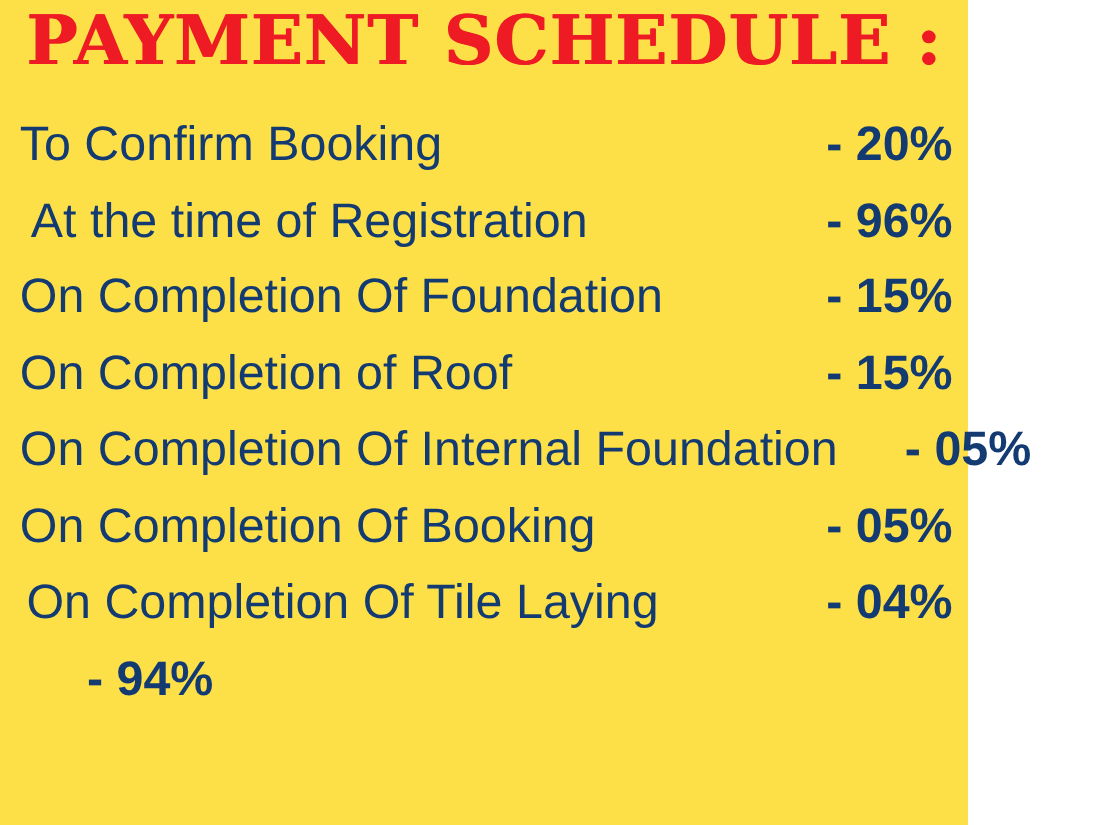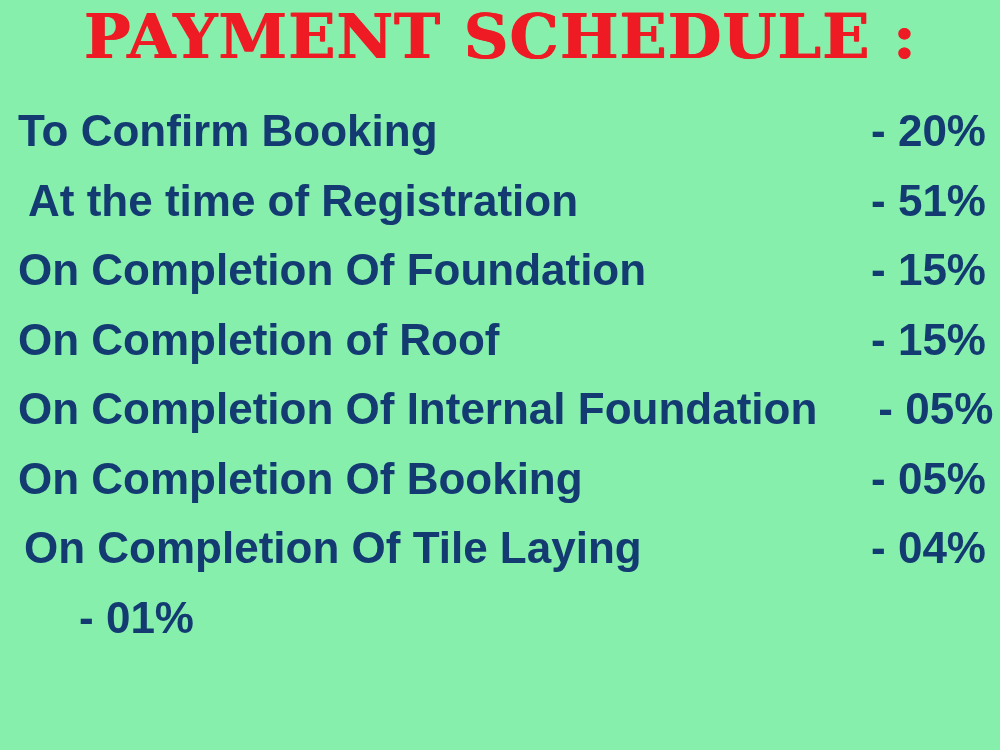--- a/index.html
+++ b/index.html
@@ -8,23 +8,23 @@
   }
   body {
     width: 1000px;
     height: 750px;
     background: #ffffff;
     font-family: "Liberation Sans", sans-serif;
     overflow: hidden;
   }
   .page {
     position: relative;
-    width: 1000px;
+    width: 880px;
     height: 750px;
-    background: #86efac;
+    background: #fde047;
     box-sizing: border-box;
   }
   .title {
     text-align: center;
     color: #ee1b24;
     font-family: "DejaVu Serif", serif;
     font-weight: bold;
     font-size: 62px;
     letter-spacing: 1px;
     line-height: 1;
@@ -43,21 +43,20 @@
     justify-content: space-between;
     color: #133b72;
     font-family: "Liberation Sans", sans-serif;
     font-size: 44px;
     line-height: 1.58;
     white-space: nowrap;
   }
   .row .stage {
     flex: 0 1 auto;
     text-align: left;
-    font-weight: bold;
   }
   .row .pct {
     flex: 0 0 auto;
     text-align: right;
     min-width: 170px;
     padding-left: 6px;
     font-weight: bold;
   }
   
   .row.indent-1 .stage { padding-left: 10px; text-align: center; }
@@ -73,21 +72,21 @@
 
   <div class="schedule">
 
     <div class="row">
       <span class="stage">To Confirm Booking</span>
       <span class="pct">- 20%</span>
     </div>
 
     <div class="row indent-1">
       <span class="stage">At the time of Registration</span>
-      <span class="pct">- 51%</span>
+      <span class="pct">- 96%</span>
     </div>
 
     <div class="row">
       <span class="stage">On Completion Of Foundation</span>
       <span class="pct">- 15%</span>
     </div>
 
     <div class="row">
       <span class="stage">On Completion of Roof</span>
       <span class="pct">- 15%</span>
@@ -103,17 +102,17 @@
       <span class="stage">On Completion Of Booking</span>
       <span class="pct">- 05%</span>
     </div>
 
     <div class="row indent-3">
       <span class="stage">On Completion Of Tile Laying</span>
       <span class="pct">- 04%</span>
     </div>
 
     <div class="row indent-2">
-      <span class="pct">- 01%</span>
+      <span class="pct">- 94%</span>
     </div>
 
   </div>
 </div>
 
 </body></html>

